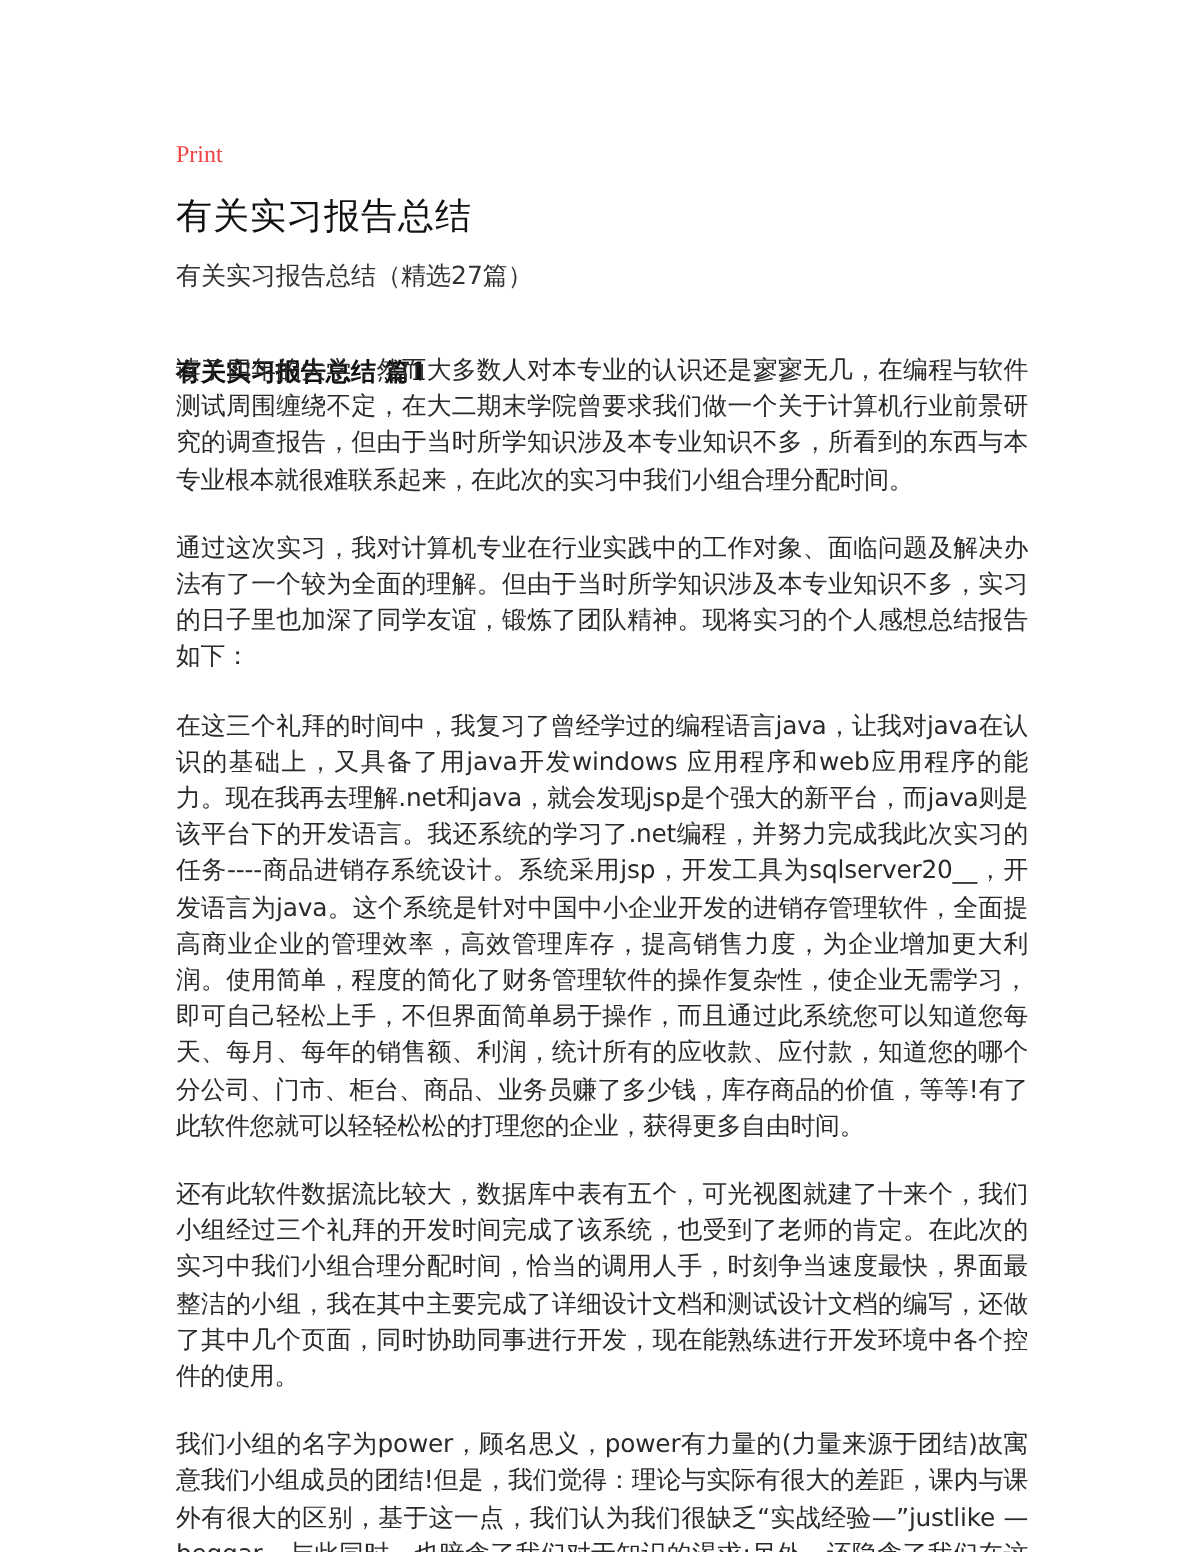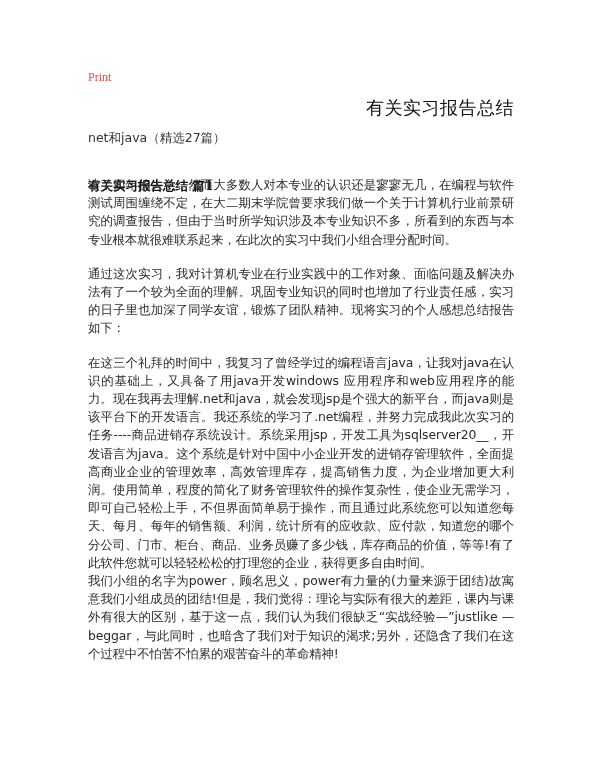--- a/index.html
+++ b/index.html
@@ -1,38 +1,39 @@
 <!DOCTYPE html>
 <html><head>
   <meta charset="utf-8">
   <style>
     html, body { margin: 0; padding: 0; background: #ffffff; }
     body { width: 600px; height: 776px; overflow: hidden; position: relative;
       font-family: "DejaVu Sans", "Liberation Sans", sans-serif; color: #222222; }
     .page { position: absolute; left: 88px; top: 0; width: 426px; }
     .print-label { position: absolute; top: 70px; left: 0;
       font-family: "Liberation Serif", "DejaVu Serif", serif; font-size: 12px; color: #ef4444; }
-    .doc-title { position: absolute; top: 96px; left: 0; width: 426px; text-align: right;
+    .doc-title { position: absolute; top: 96px; left: 0; width: 426px; text-align: left;
       font-size: 18px; font-weight: normal; color: #111; margin: 0; letter-spacing: 0.5px; }
     .doc-subtitle { position: absolute; top: 130px; left: 0; font-size: 12.5px; color: #333; }
     .section-heading { position: absolute; top: 155px; left: 0; font-size: 12.5px; font-weight: bold; color: #111;
       font-family: "DejaVu Serif", "Liberation Serif", serif; margin-top: 23px; }
     .body { position: absolute; top: 176px; left: 0; width: 426px; }
     .para { font-size: 12.4px; line-height: 18.2px; color: #2a2a2a; margin: 0 0 16px 0;
       text-align: justify; text-justify: inter-character; letter-spacing: -0.1px; }
-    .para.tight { margin-bottom: 0; }
+    .para.tight { margin-bottom: 16px; }
   </style>
 </head>
 <body>
 
 <div class="page">
   <div class="print-label">Print</div>
   <h1 class="doc-title">有关实习报告总结</h1>
-  <div class="doc-subtitle">net和java（精选27篇）</div>
+  <div class="doc-subtitle">有关实习报告总结（精选27篇）</div>
   <div class="section-heading">有关实习报告总结 篇1</div>
   <div class="body">
     <p class="para">读了四年的大学，然而大多数人对本专业的认识还是寥寥无几，在编程与软件测试周围缠绕不定，在大二期末学院曾要求我们做一个关于计算机行业前景研究的调查报告，但由于当时所学知识涉及本专业知识不多，所看到的东西与本专业根本就很难联系起来，在此次的实习中我们小组合理分配时间。</p>
-    <p class="para">通过这次实习，我对计算机专业在行业实践中的工作对象、面临问题及解决办法有了一个较为全面的理解。巩固专业知识的同时也增加了行业责任感，实习的日子里也加深了同学友谊，锻炼了团队精神。现将实习的个人感想总结报告如下：</p>
+    <p class="para">通过这次实习，我对计算机专业在行业实践中的工作对象、面临问题及解决办法有了一个较为全面的理解。但由于当时所学知识涉及本专业知识不多，实习的日子里也加深了同学友谊，锻炼了团队精神。现将实习的个人感想总结报告如下：</p>
     <p class="para tight">在这三个礼拜的时间中，我复习了曾经学过的编程语言java，让我对java在认识的基础上，又具备了用java开发windows 应用程序和web应用程序的能力。现在我再去理解.net和java，就会发现jsp是个强大的新平台，而java则是该平台下的开发语言。我还系统的学习了.net编程，并努力完成我此次实习的任务----商品进销存系统设计。系统采用jsp，开发工具为sqlserver20__，开发语言为java。这个系统是针对中国中小企业开发的进销存管理软件，全面提高商业企业的管理效率，高效管理库存，提高销售力度，为企业增加更大利润。使用简单，程度的简化了财务管理软件的操作复杂性，使企业无需学习，即可自己轻松上手，不但界面简单易于操作，而且通过此系统您可以知道您每天、每月、每年的销售额、利润，统计所有的应收款、应付款，知道您的哪个分公司、门市、柜台、商品、业务员赚了多少钱，库存商品的价值，等等!有了此软件您就可以轻轻松松的打理您的企业，获得更多自由时间。</p>
+    <p class="para">还有此软件数据流比较大，数据库中表有五个，可光视图就建了十来个，我们小组经过三个礼拜的开发时间完成了该系统，也受到了老师的肯定。在此次的实习中我们小组合理分配时间，恰当的调用人手，时刻争当速度最快，界面最整洁的小组，我在其中主要完成了详细设计文档和测试设计文档的编写，还做了其中几个页面，同时协助同事进行开发，现在能熟练进行开发环境中各个控件的使用。</p>
     <p class="para">我们小组的名字为power，顾名思义，power有力量的(力量来源于团结)故寓意我们小组成员的团结!但是，我们觉得：理论与实际有很大的差距，课内与课外有很大的区别，基于这一点，我们认为我们很缺乏“实战经验—”justlike —beggar，与此同时，也暗含了我们对于知识的渴求;另外，还隐含了我们在这个过程中不怕苦不怕累的艰苦奋斗的革命精神!</p>
 
   </div>
 </div>
 
 </body></html>

